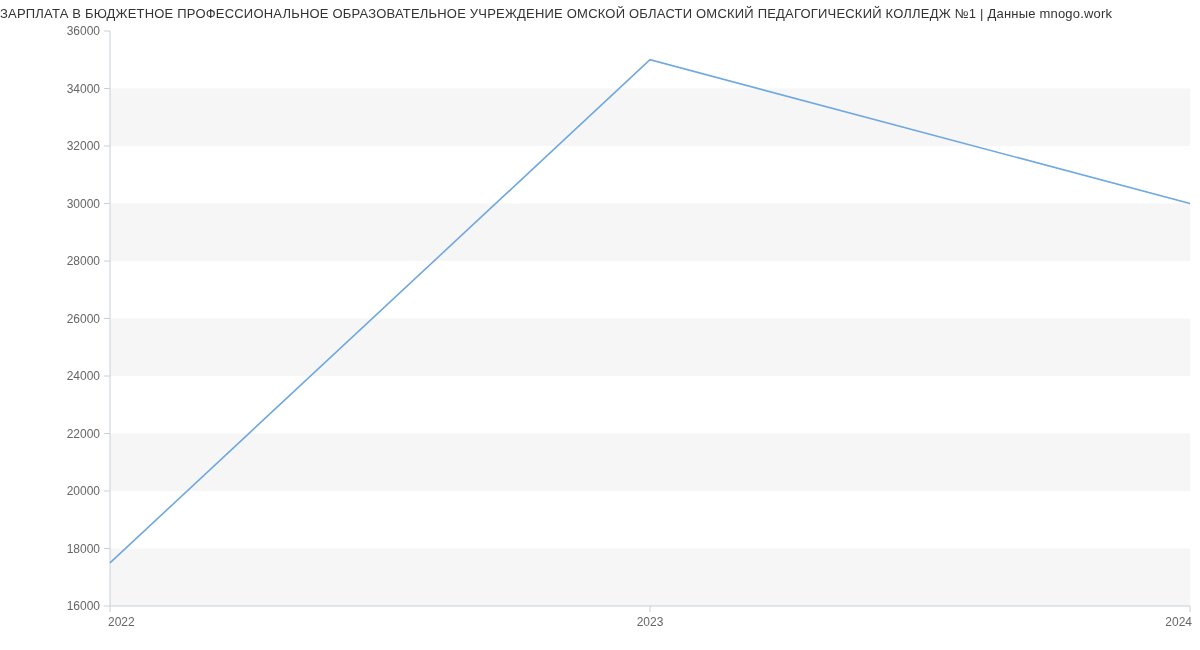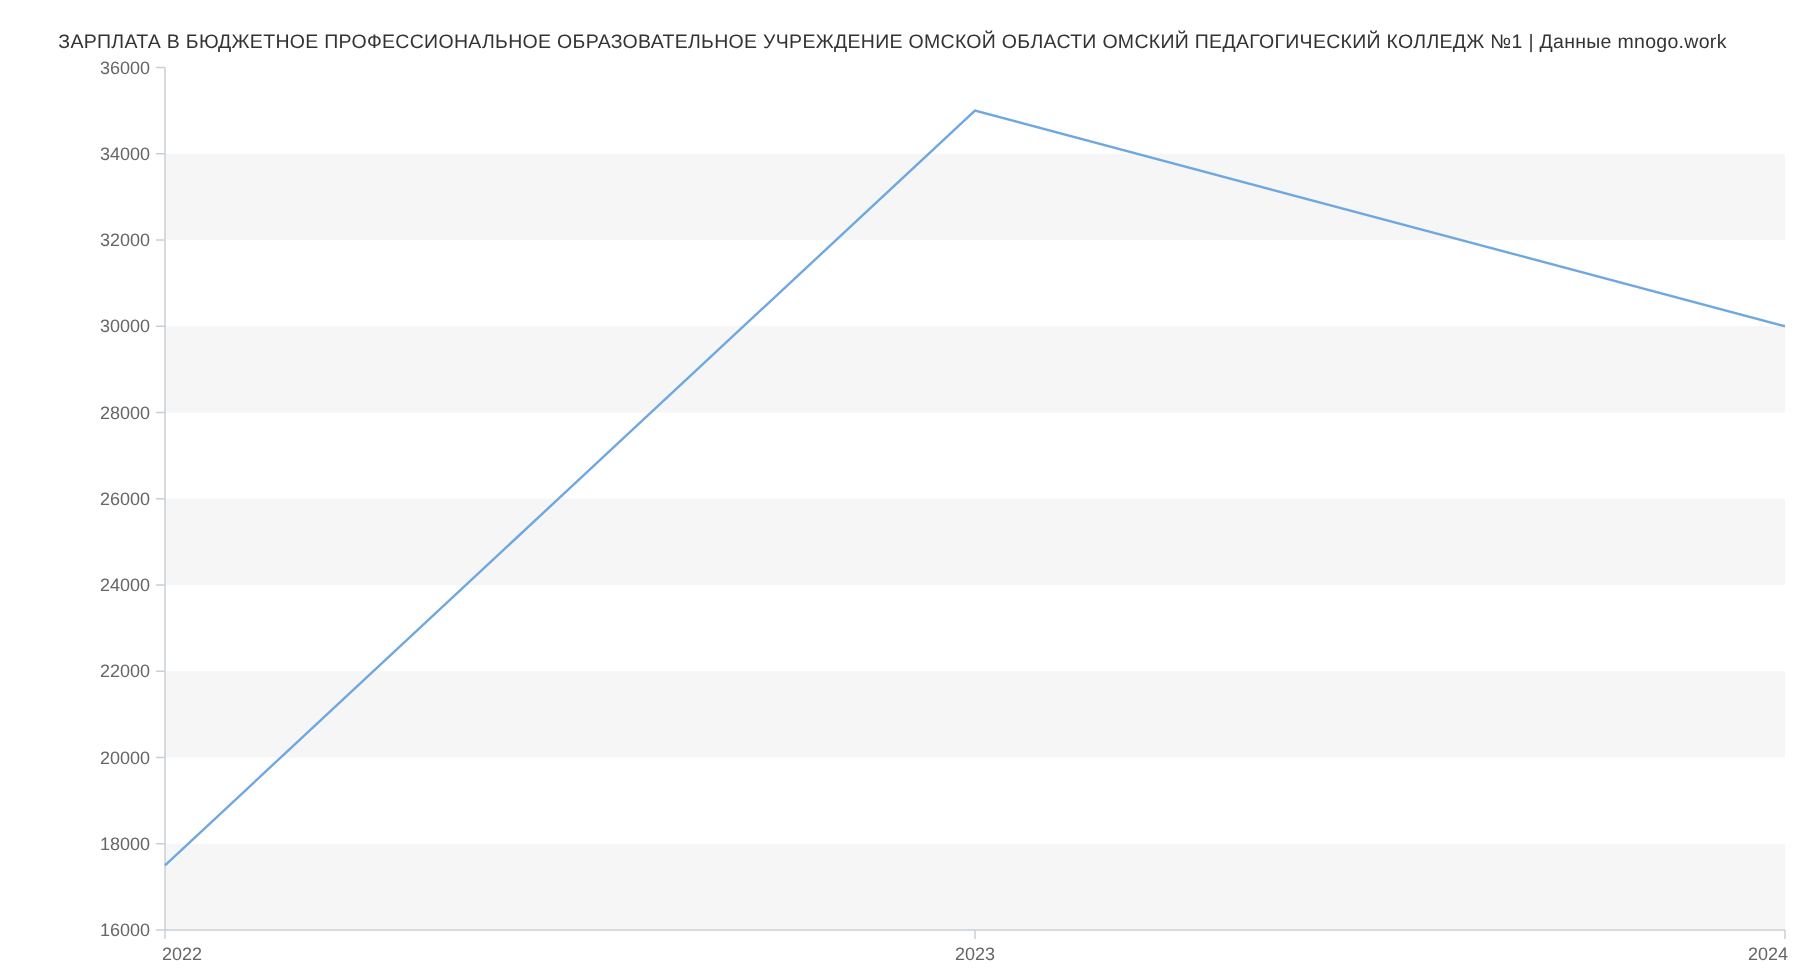--- a/index.html
+++ b/index.html
@@ -6,22 +6,22 @@
     margin: 0;
     padding: 0;
     width: 1200px;
     height: 650px;
     background: #ffffff;
     font-family: Arial, Helvetica, sans-serif;
     color: #333333;
   }
   .title {
     font-size: 13px;
-    text-align: center;
-    padding: 20px 10px 0 0;
+    text-align: left;
+    padding: 6px 10px 0 0;
     color: #333333;
     letter-spacing: 0.2px;
     white-space: nowrap;
     overflow: hidden;
   }
   .chart-wrap {
     position: relative;
     width: 1200px;
     height: 620px;
   }

